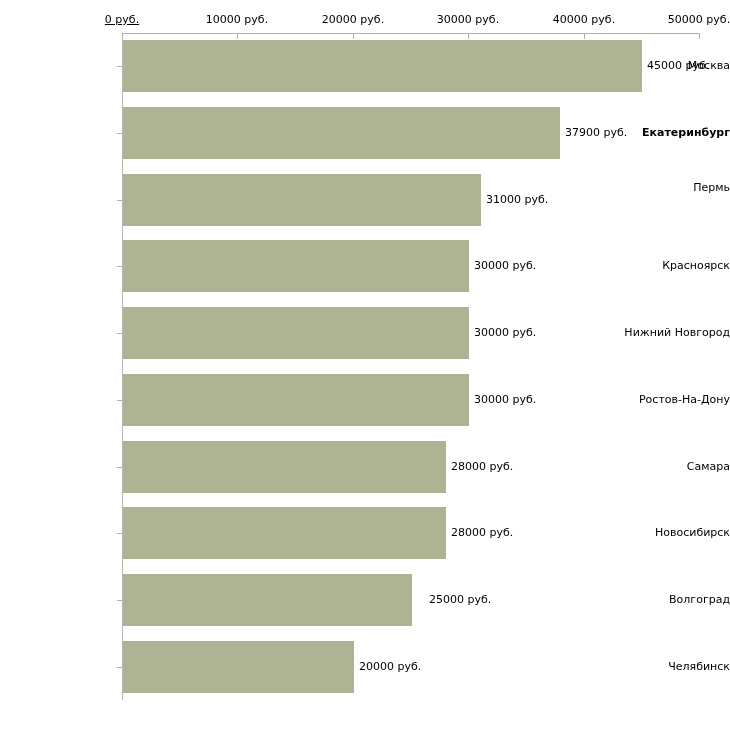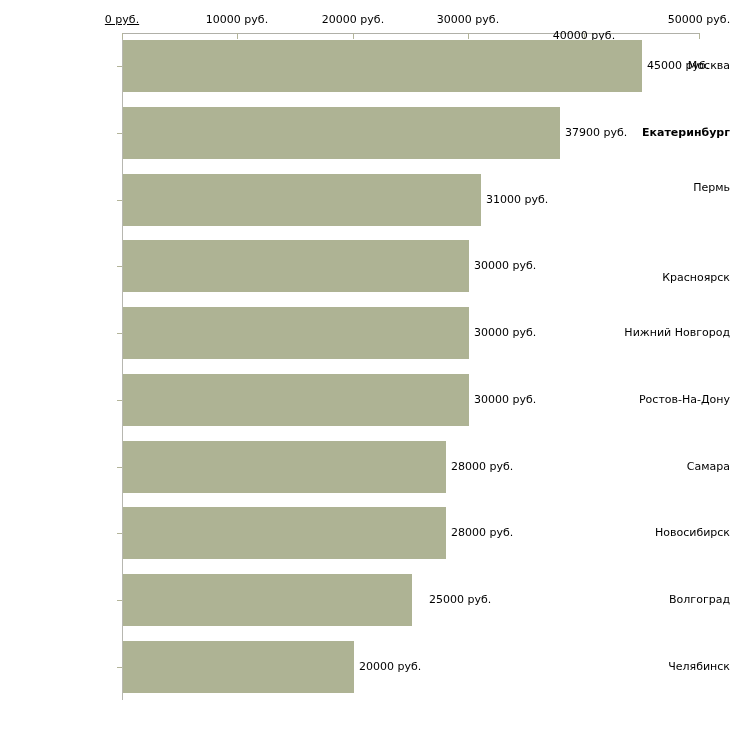--- a/index.html
+++ b/index.html
@@ -101,41 +101,41 @@
       <div class="x-tick" style="left: 353px;"></div>
       <div class="x-tick" style="left: 468px;"></div>
       <div class="x-tick" style="left: 584px;"></div>
       <div class="x-tick" style="left: 699px;"></div>
     </div>
   <div id="x-tick-labels">
       <div class="x-tick-label" style="left: 122px; text-decoration: underline;">0 руб.</div>
       <div class="x-tick-label" style="left: 237px;">10000 руб.</div>
       <div class="x-tick-label" style="left: 353px;">20000 руб.</div>
       <div class="x-tick-label" style="left: 468px;">30000 руб.</div>
-      <div class="x-tick-label" style="left: 584px; margin-top: 16px;">40000 руб.</div>
+      <div class="x-tick-label" style="left: 584px;">40000 руб.</div>
       <div class="x-tick-label" style="left: 699px;">50000 руб.</div>
     </div>
 
   <div id="y-ticks">
       <div class="y-tick" style="top: 66px;"></div>
       <div class="y-tick" style="top: 133px;"></div>
       <div class="y-tick" style="top: 200px;"></div>
       <div class="y-tick" style="top: 266px;"></div>
       <div class="y-tick" style="top: 333px;"></div>
       <div class="y-tick" style="top: 400px;"></div>
       <div class="y-tick" style="top: 467px;"></div>
       <div class="y-tick" style="top: 533px;"></div>
       <div class="y-tick" style="top: 600px;"></div>
       <div class="y-tick" style="top: 667px;"></div>
     </div>
   <div id="cat-labels">
       <div class="cat-label" style="top: 66px;">Москва</div>
       <div class="cat-label" style="top: 133px; font-weight: bold;">Екатеринбург</div>
       <div class="cat-label" style="top: 188px;">Пермь</div>
-      <div class="cat-label" style="top: 266px; margin-top: 12px;">Красноярск</div>
+      <div class="cat-label" style="top: 266px;">Красноярск</div>
       <div class="cat-label" style="top: 333px;">Нижний Новгород</div>
       <div class="cat-label" style="top: 400px;">Ростов-На-Дону</div>
       <div class="cat-label" style="top: 467px;">Самара</div>
       <div class="cat-label" style="top: 533px;">Новосибирск</div>
       <div class="cat-label" style="top: 600px;">Волгоград</div>
       <div class="cat-label" style="top: 667px;">Челябинск</div>
     </div>
 
   <div id="bars">
       <div class="bar" title="Москва — 45000 руб." style="top: 40px; height: 52px; width: 519px; background: rgb(174, 179, 148);"></div>

